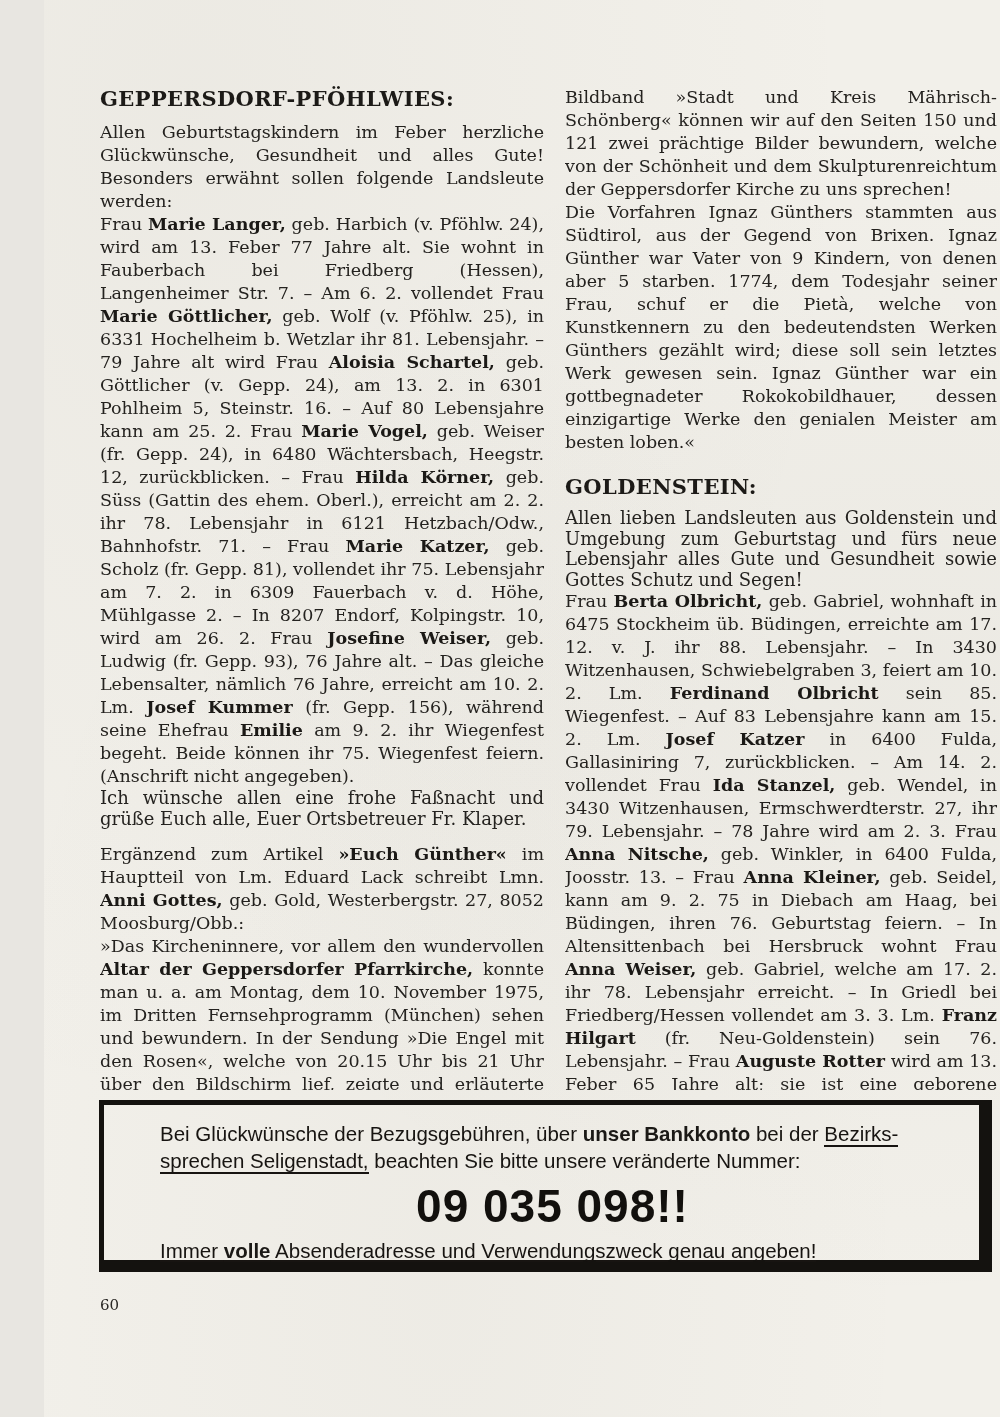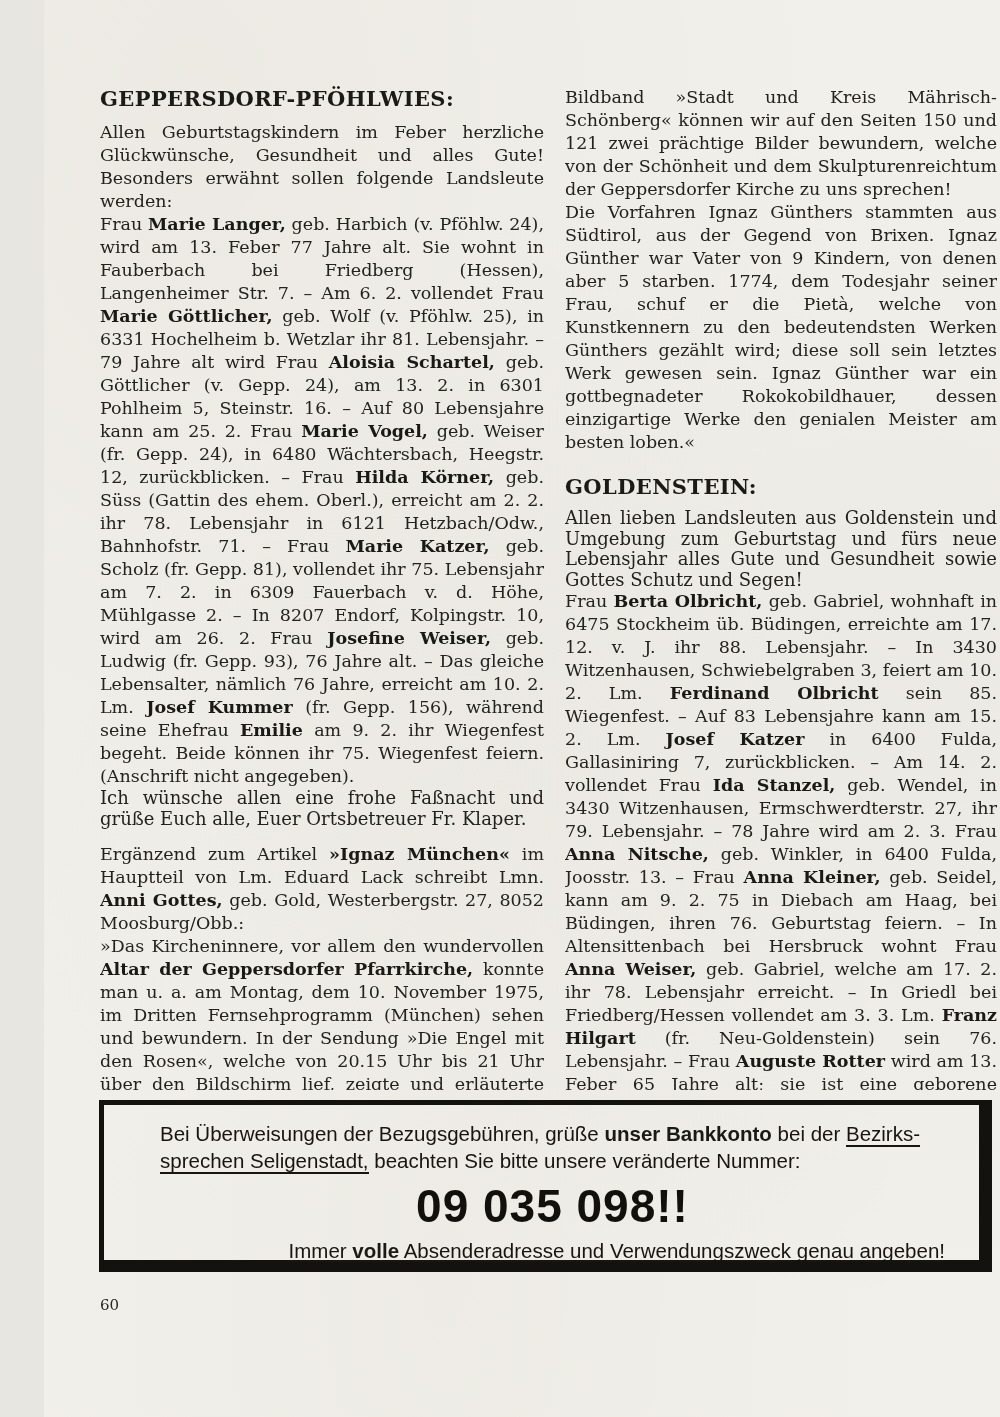--- a/index.html
+++ b/index.html
@@ -29,55 +29,55 @@
   .b{font-weight:bold;color:#1b1916;}
   .notice-box{
     position:absolute;left:55px;top:1100px;width:893px;height:172px;
     box-sizing:border-box;
     border-style:solid;border-color:#14120f;
     border-width:5px 13px 12px 5px;
     font-family:"Liberation Sans", sans-serif;color:#171411;
     padding:15px 34px 0 56px;
   }
   .notice-line{font-size:20.5px;line-height:27px;margin:0;text-align:left;}
-  .notice-line.centered{text-align:right;margin-top:5px;text-decoration:underline;}
+  .notice-line.centered{text-align:left;margin-top:5px;text-decoration:underline;}
   .u{border-bottom:2px solid #171411;}
   .account-number{
     font-size:46px;line-height:1.1;font-weight:bold;text-align:center;
     letter-spacing:1px;margin:7px 0 2px 0;color:#12100d;
   }
   .page-number{
     position:absolute;left:56px;top:1296px;
     font-size:15px;color:#2a2825;
   }
 </style>
 </head>
 <body>
 
 <div class="page">
 
   <div class="col col-left">
     <h2 class="section-heading">GEPPERSDORF-PFÖHLWIES:</h2>
     <p class="body"><span>Allen Geburtstagskindern im Feber herzliche Glückwünsche, Gesundheit und alles Gute! Besonders erwähnt sollen folgende Landsleute werden:</span></p>
     <p class="body"><span>Frau </span><span class="b">Marie Langer,</span><span> geb. Harbich (v. Pföhlw. 24), wird am 13. Feber 77 Jahre alt. Sie wohnt in Fauberbach bei Friedberg (Hessen), Langenheimer Str. 7. – Am 6. 2. vollendet Frau </span><span class="b">Marie Göttlicher,</span><span> geb. Wolf (v. Pföhlw. 25), in 6331 Hochelheim b. Wetzlar ihr 81. Lebensjahr. – 79 Jahre alt wird Frau </span><span class="b">Aloisia Schartel,</span><span> geb. Göttlicher (v. Gepp. 24), am 13. 2. in 6301 Pohlheim 5, Steinstr. 16. – Auf 80 Lebensjahre kann am 25. 2. Frau </span><span class="b">Marie Vogel,</span><span> geb. Weiser (fr. Gepp. 24), in 6480 Wächtersbach, Heegstr. 12, zurückblicken. – Frau </span><span class="b">Hilda Körner,</span><span> geb. Süss (Gattin des ehem. Oberl.), erreicht am 2. 2. ihr 78. Lebensjahr in 6121 Hetzbach/Odw., Bahnhofstr. 71. – Frau </span><span class="b">Marie Katzer,</span><span> geb. Scholz (fr. Gepp. 81), vollendet ihr 75. Lebensjahr am 7. 2. in 6309 Fauerbach v. d. Höhe, Mühlgasse 2. – In 8207 Endorf, Kolpingstr. 10, wird am 26. 2. Frau </span><span class="b">Josefine Weiser,</span><span> geb. Ludwig (fr. Gepp. 93), 76 Jahre alt. – Das gleiche Lebensalter, nämlich 76 Jahre, erreicht am 10. 2. Lm. </span><span class="b">Josef Kummer</span><span> (fr. Gepp. 156), während seine Ehefrau </span><span class="b">Emilie</span><span> am 9. 2. ihr Wiegenfest begeht. Beide können ihr 75. Wiegenfest feiern. (Anschrift nicht angegeben).</span></p>
     <p class="small"><span>Ich wünsche allen eine frohe Faßnacht und grüße Euch alle, Euer Ortsbetreuer Fr. Klaper.</span></p>
-    <p class="body gap"><span>Ergänzend zum Artikel </span><span class="b">»Ignaz München«</span><span> im Hauptteil von Lm. Eduard Lack schreibt Lmn. </span><span class="b">Anni Gottes,</span><span> geb. Gold, Westerbergstr. 27, 8052 Moosburg/Obb.:</span></p>
+    <p class="body gap"><span>Ergänzend zum Artikel </span><span class="b">»Euch Günther«</span><span> im Hauptteil von Lm. Eduard Lack schreibt Lmn. </span><span class="b">Anni Gottes,</span><span> geb. Gold, Westerbergstr. 27, 8052 Moosburg/Obb.:</span></p>
     <p class="body"><span>»Das Kircheninnere, vor allem den wundervollen </span><span class="b">Altar der Geppersdorfer Pfarrkirche,</span><span> konnte man u. a. am Montag, dem 10. November 1975, im Dritten Fernsehprogramm (München) sehen und bewundern. In der Sendung »Die Engel mit den Rosen«, welche von 20.15 Uhr bis 21 Uhr über den Bildschirm lief, zeigte und erläuterte Franz STEFANI das Leben und die bedeutendsten Werke des berühmten bayerischen Bildhauers Franz Ignaz Günther, der von 1725 bis 1775 lebte. Sein Wirken in der nordmährischen Pfarrgemeinde Geppersdorf wurde erst in den letzten Jahren entdeckt. In unserem</span></p>
   </div>
 
   <div class="col col-right">
     <p class="body"><span>Bildband »Stadt und Kreis Mährisch-Schönberg« können wir auf den Seiten 150 und 121 zwei prächtige Bilder bewundern, welche von der Schönheit und dem Skulpturenreichtum der Geppersdorfer Kirche zu uns sprechen!</span></p>
     <p class="body"><span>Die Vorfahren Ignaz Günthers stammten aus Südtirol, aus der Gegend von Brixen. Ignaz Günther war Vater von 9 Kindern, von denen aber 5 starben. 1774, dem Todesjahr seiner Frau, schuf er die Pietà, welche von Kunstkennern zu den bedeutendsten Werken Günthers gezählt wird; diese soll sein letztes Werk gewesen sein. Ignaz Günther war ein gottbegnadeter Rokokobildhauer, dessen einzigartige Werke den genialen Meister am besten loben.«</span></p>
     <h2 class="section-heading heading-gap">GOLDENSTEIN:</h2>
     <p class="small"><span>Allen lieben Landsleuten aus Goldenstein und Umgebung zum Geburtstag und fürs neue Lebensjahr alles Gute und Gesundheit sowie Gottes Schutz und Segen!</span></p>
     <p class="body"><span>Frau </span><span class="b">Berta Olbricht,</span><span> geb. Gabriel, wohnhaft in 6475 Stockheim üb. Büdingen, erreichte am 17. 12. v. J. ihr 88. Lebensjahr. – In 3430 Witzenhausen, Schwiebelgraben 3, feiert am 10. 2. Lm. </span><span class="b">Ferdinand Olbricht</span><span> sein 85. Wiegenfest. – Auf 83 Lebensjahre kann am 15. 2. Lm. </span><span class="b">Josef Katzer</span><span> in 6400 Fulda, Gallasiniring 7, zurückblicken. – Am 14. 2. vollendet Frau </span><span class="b">Ida Stanzel,</span><span> geb. Wendel, in 3430 Witzenhausen, Ermschwerdterstr. 27, ihr 79. Lebensjahr. – 78 Jahre wird am 2. 3. Frau </span><span class="b">Anna Nitsche,</span><span> geb. Winkler, in 6400 Fulda, Joosstr. 13. – Frau </span><span class="b">Anna Kleiner,</span><span> geb. Seidel, kann am 9. 2. 75 in Diebach am Haag, bei Büdingen, ihren 76. Geburtstag feiern. – In Altensittenbach bei Hersbruck wohnt Frau </span><span class="b">Anna Weiser,</span><span> geb. Gabriel, welche am 17. 2. ihr 78. Lebensjahr erreicht. – In Griedl bei Friedberg/Hessen vollendet am 3. 3. Lm. </span><span class="b">Franz Hilgart</span><span> (fr. Neu-Goldenstein) sein 76. Lebensjahr. – Frau </span><span class="b">Auguste Rotter</span><span> wird am 13. Feber 65 Jahre alt; sie ist eine geborene Heinisch und wohnt in Oberstaufen/Allgäu. – Am 9. 3. wird Lm. </span></p>
   </div>
 
   <div class="notice-box">
-    <p class="notice-line"><span>Bei Überweisungen der Bezugsgebühren, grüße </span><span class="b">unser Bankkonto</span><span> bei der </span><span class="u">Bezirks-</span></p>
+    <p class="notice-line"><span>Bei Glückwünsche der Bezugsgebühren, über </span><span class="b">unser Bankkonto</span><span> bei der </span><span class="u">Bezirks-</span></p>
     <p class="notice-line"><span class="u">sprechen Seligenstadt,</span><span> beachten Sie bitte unsere veränderte Nummer:</span></p>
     <div class="account-number">09 035 098!!</div>
     <p class="notice-line centered"><span>Immer </span><span class="b">volle</span><span> Absenderadresse und Verwendungszweck genau angeben!</span></p>
   </div>
 
   <div class="page-number">60</div>
 
 </div>
 
 </body></html>

